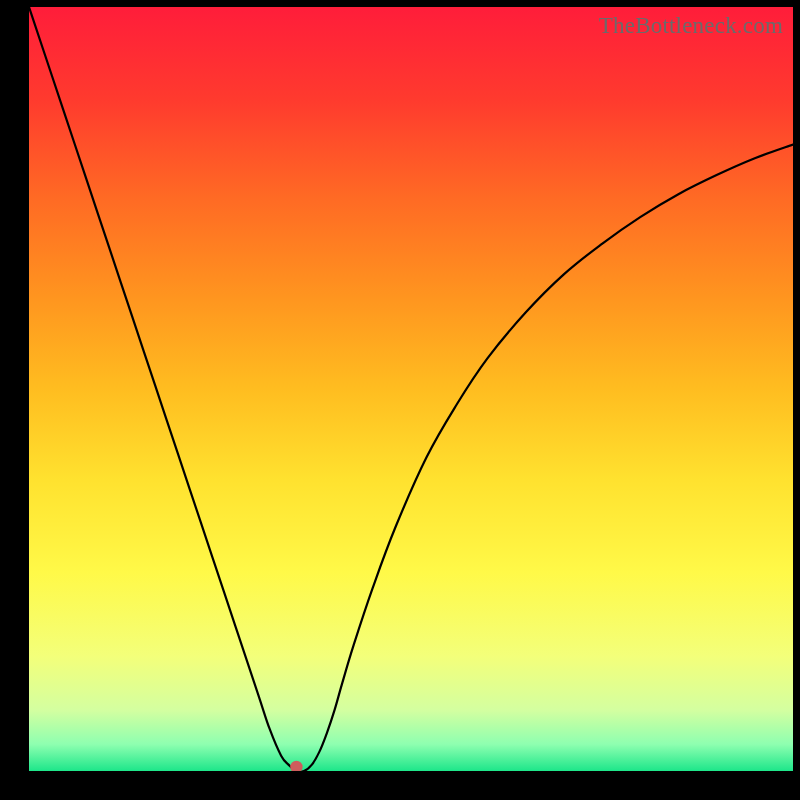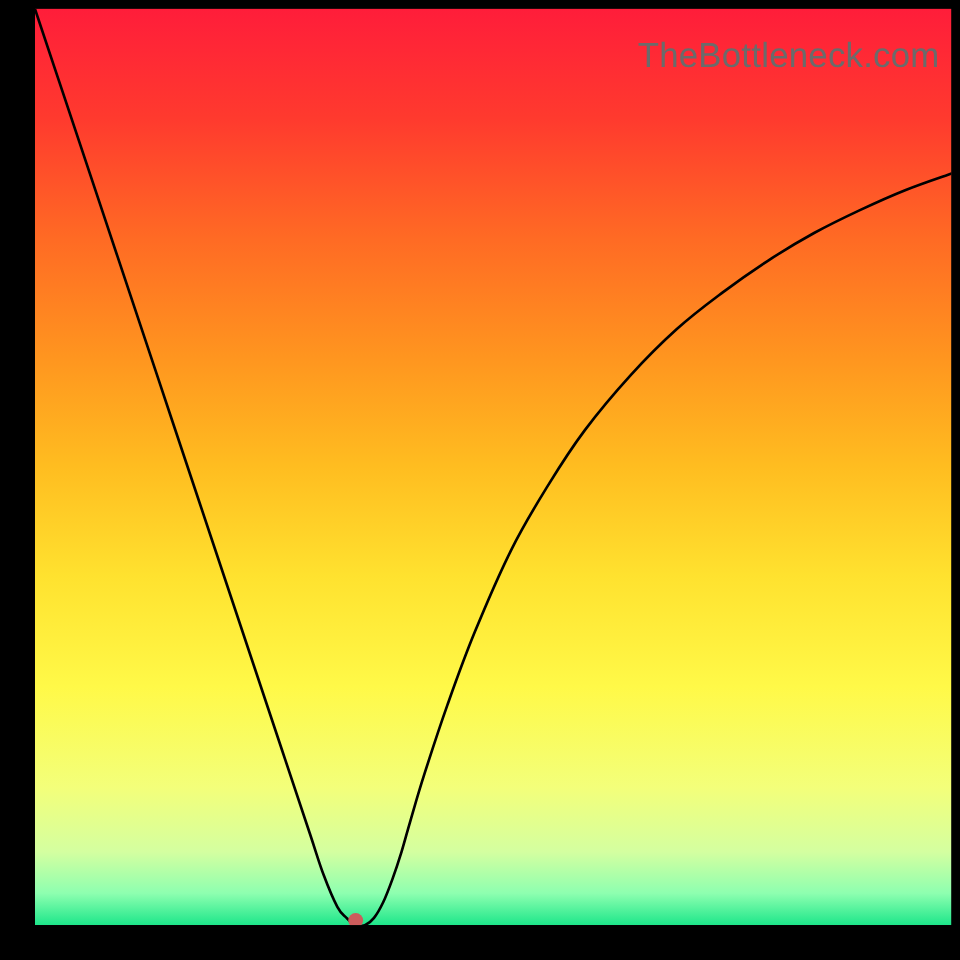--- a/index.html
+++ b/index.html
@@ -21,24 +21,24 @@
   .plot-area {
     position: absolute;
     left: 29px;
     top: 7px;
     width: 764px;
     height: 764px;
     overflow: hidden;
   }
   .watermark {
     position: absolute;
-    top: 24px;
+    top: 6px;
     right: 10px;
-    font-family: Liberation Sans, sans-serif;
-    font-size: 29px;
+    font-family: Liberation Serif, serif;
+    font-size: 23px;
     font-weight: 500;
     color: #6b6b6b;
     letter-spacing: 0.2px;
     z-index: 50;
   }
   svg.curve {
     position: absolute;
     left: 0;
     top: 0;
     width: 764px;

